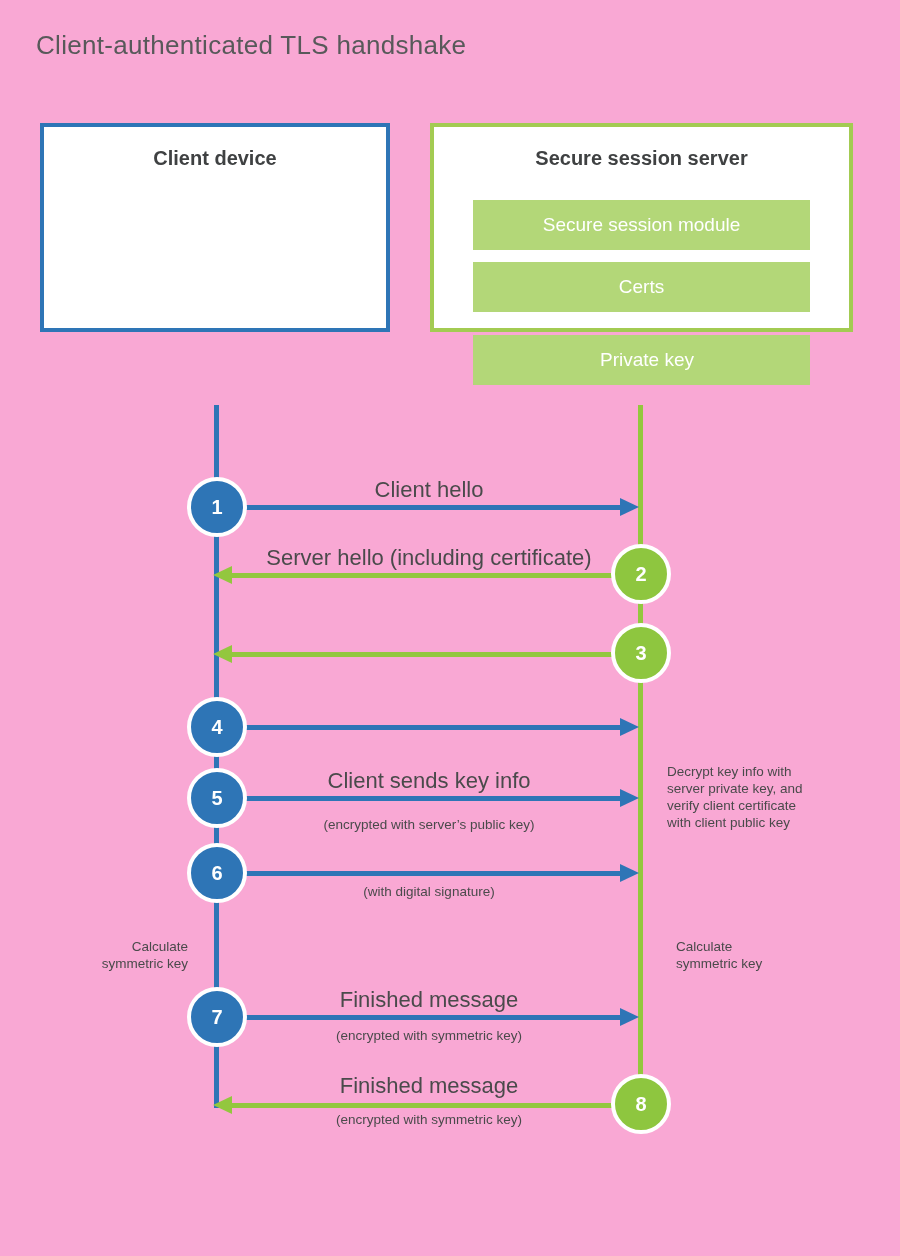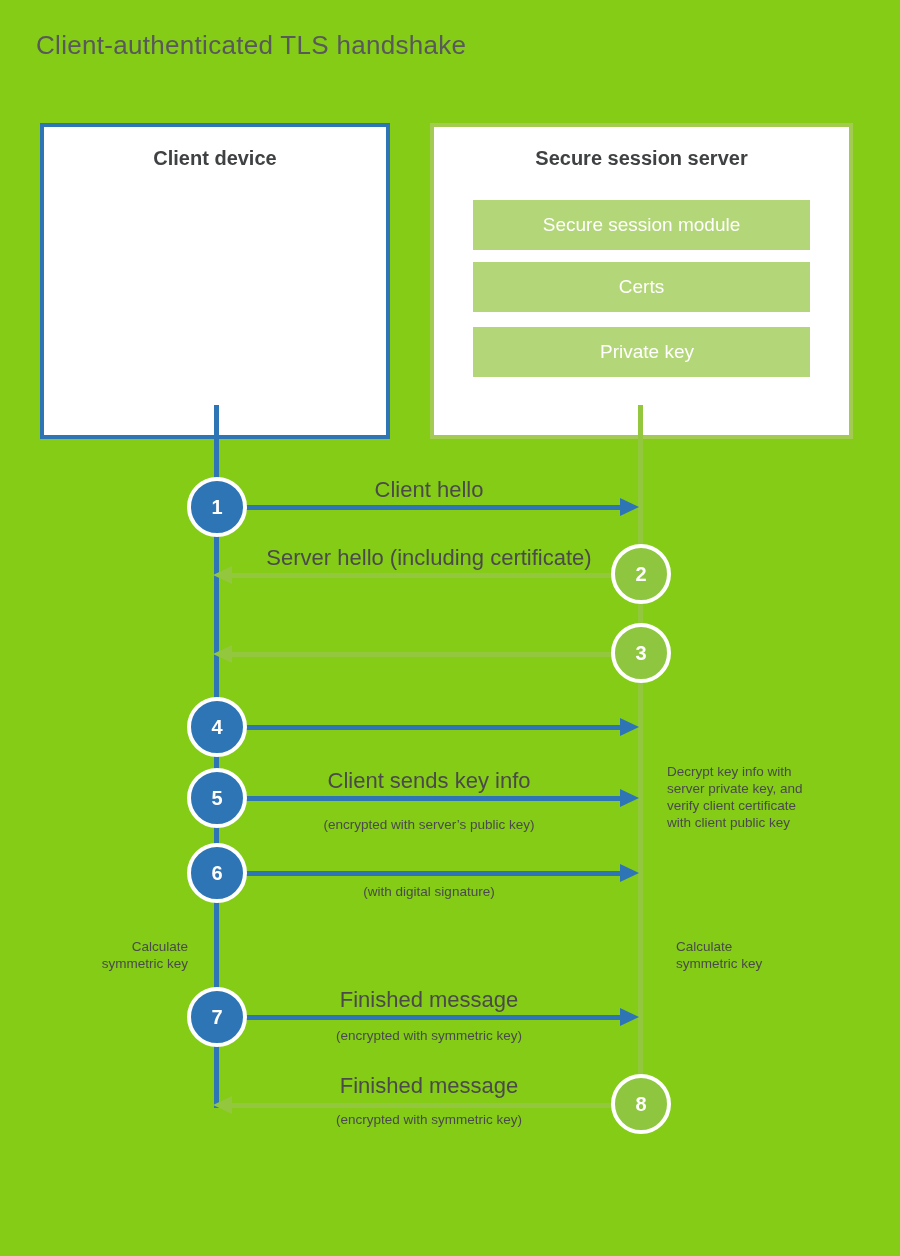--- a/index.html
+++ b/index.html
@@ -1,34 +1,34 @@
 <!DOCTYPE html>
 <html><head>
 <meta charset="utf-8">
 <style>
   * { margin: 0; padding: 0; box-sizing: border-box; }
   html, body { background: #ffffff; }
   body { font-family: "Liberation Sans", "DejaVu Sans", sans-serif; }
   .canvas {
     position: relative;
     width: 900px; height: 1256px;
-    background: #84cc16;
+    background: #f9a8d4;
     overflow: hidden;
   }
   .abs { position: absolute; }
 
   .page-title {
     left: 36px; top: 30px;
     font-size: 26px; font-weight: 300;
     color: #58595a; letter-spacing: 0.3px;
   }
 
   
   .actor-box {
-    top: 123px; height: 316px;
+    top: 123px; height: 209px;
     background: #ffffff;
   }
   .client-box { left: 40px; width: 350px; border: 4px solid #2e75b6; }
   .server-box { left: 430px; width: 423px; border: 4px solid #a3cb52; }
   .actor-title {
     position: absolute; left: 0; right: 0; top: 20px;
     text-align: center;
     font-size: 20px; font-weight: 700; color: #3f4142;
   }
   .client-app {
@@ -43,21 +43,21 @@
     display: inline-block; max-width: 175px;
   }
   .server-bar {
     position: absolute; left: 39px; width: 337px; height: 50px;
     background: #b3d778;
     display: flex; align-items: center; justify-content: center;
     color: #ffffff; font-size: 19px;
   }
   .bar-0 { top: 73px; }
   .bar-1 { top: 135px; }
-  .bar-2 { top: 200px; padding-left: 11px; }
+  .bar-2 { top: 208px; padding-left: 11px; }
 
   
   .lifeline { width: 5px; top: 405px; }
   .lifeline.blue { left: 214px; height: 703px; background: #2e75b6; }
   .lifeline.green { left: 638px; height: 727px; background: #93c73e; }
 
   
   .hline { height: 5px; }
   .hline.blue { background: #2e75b6; }
   .hline.green { background: #93c73e; }

